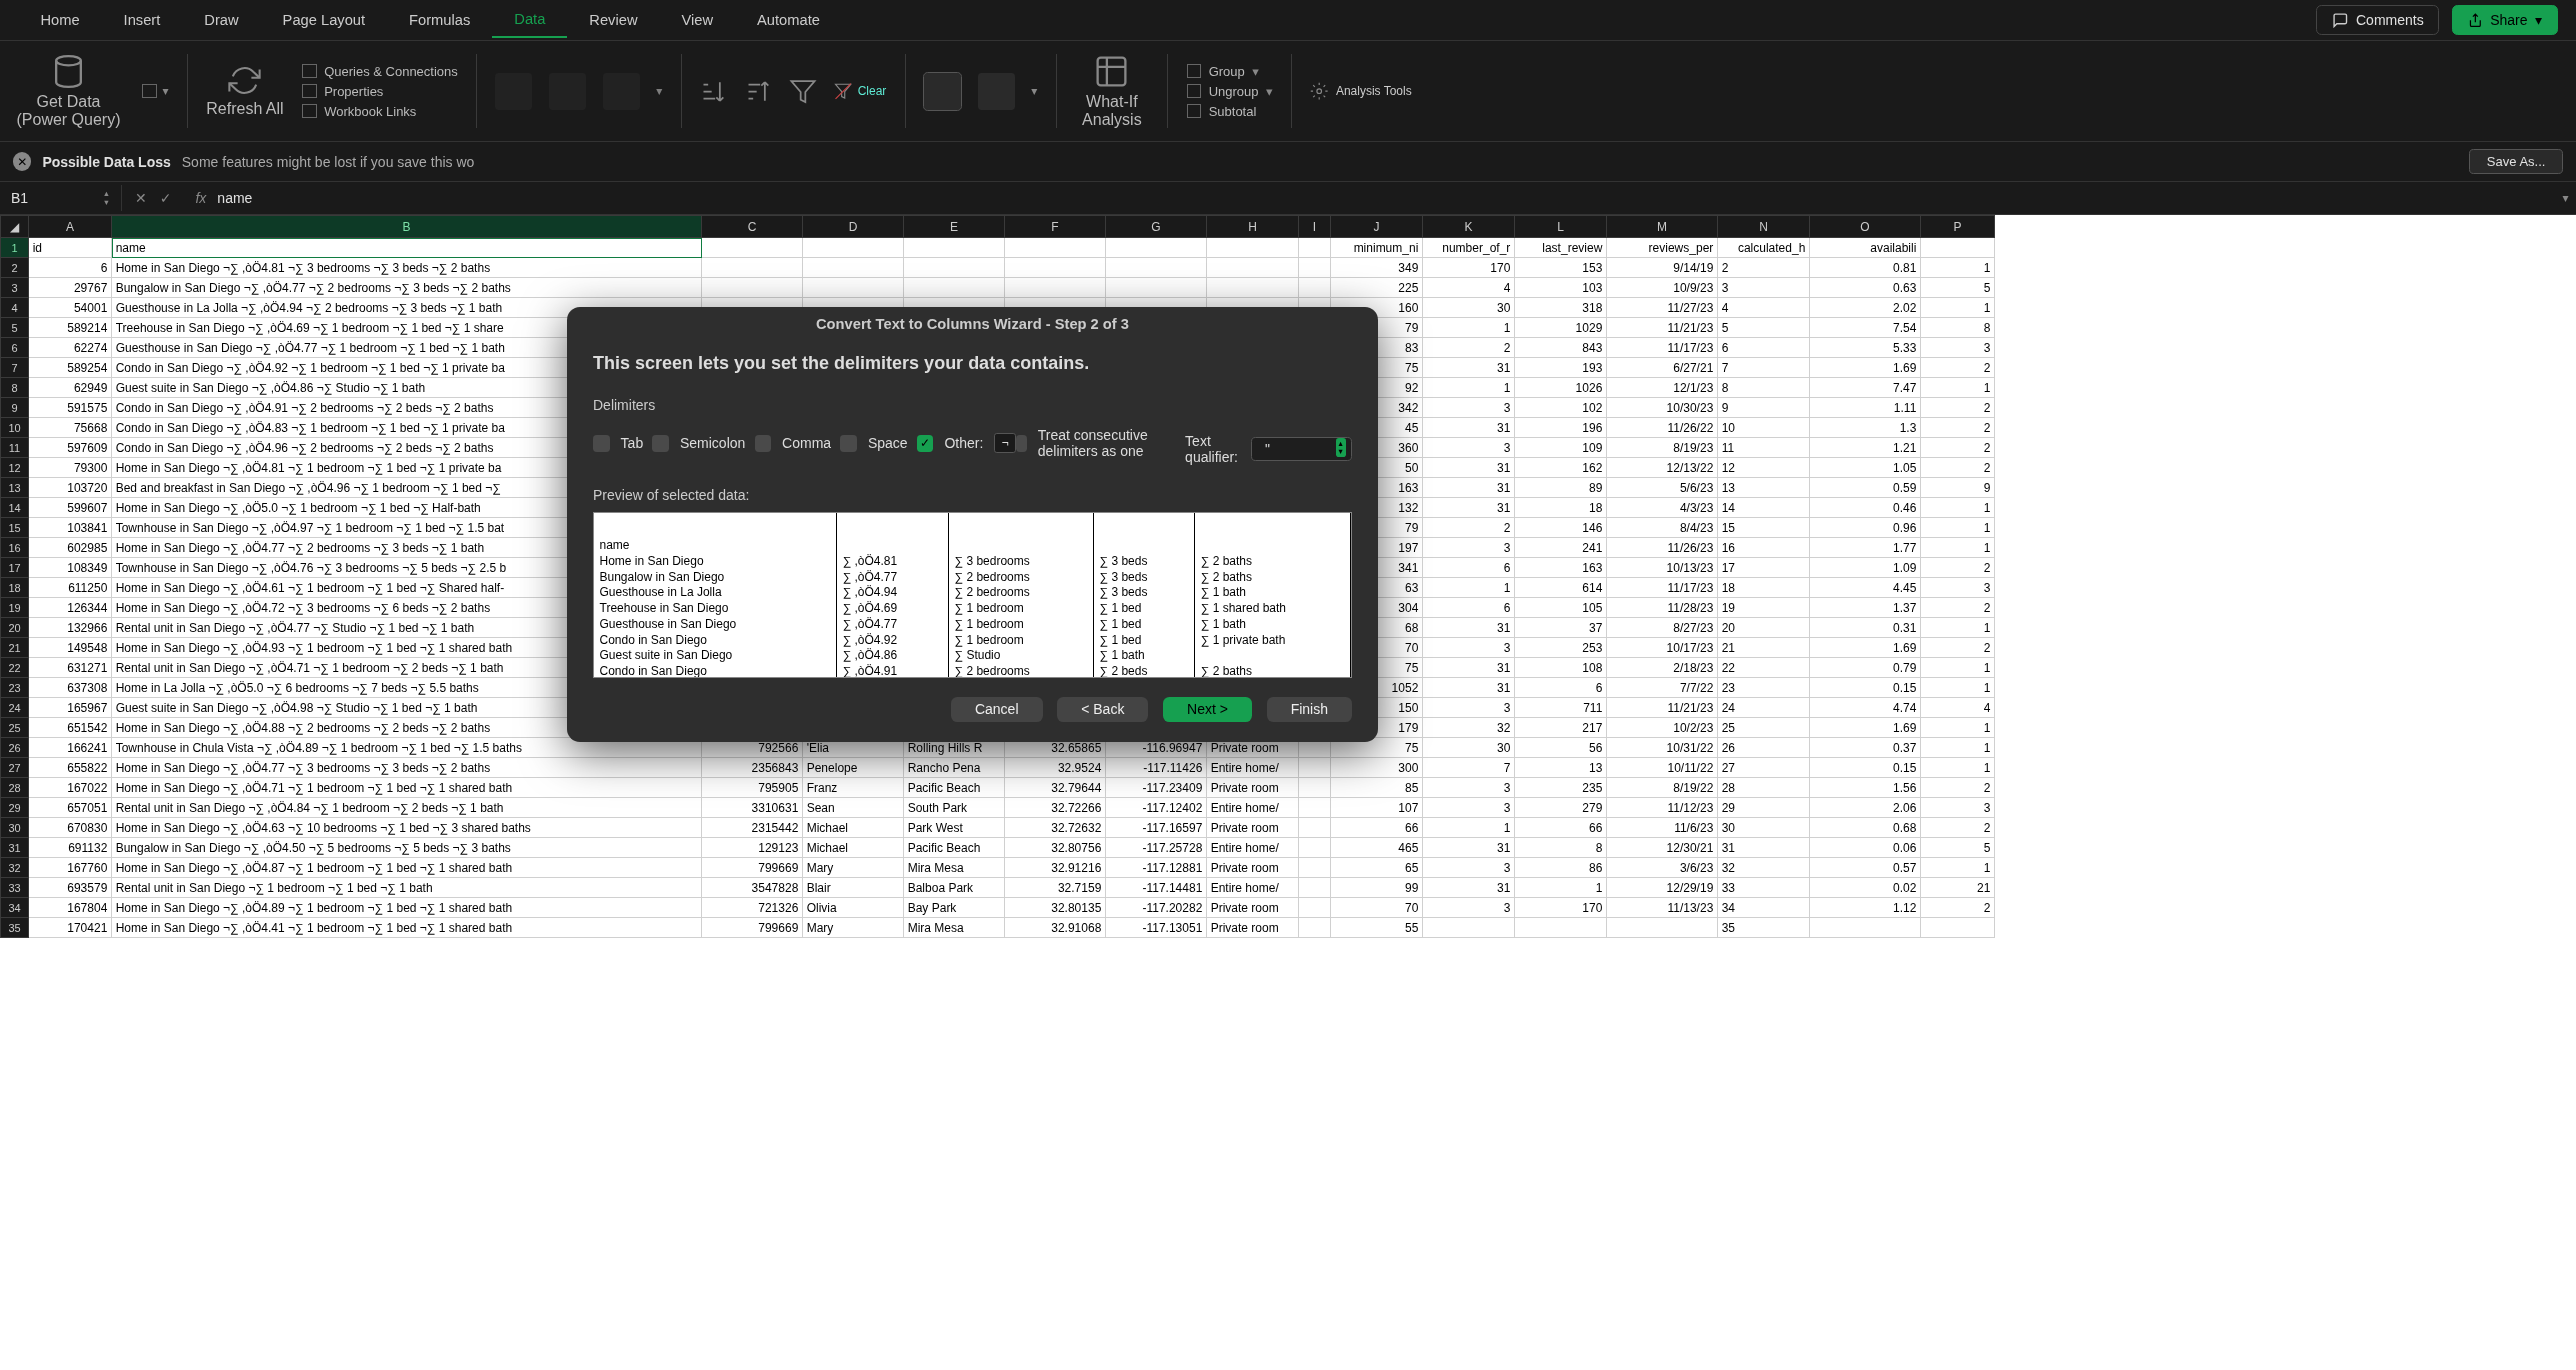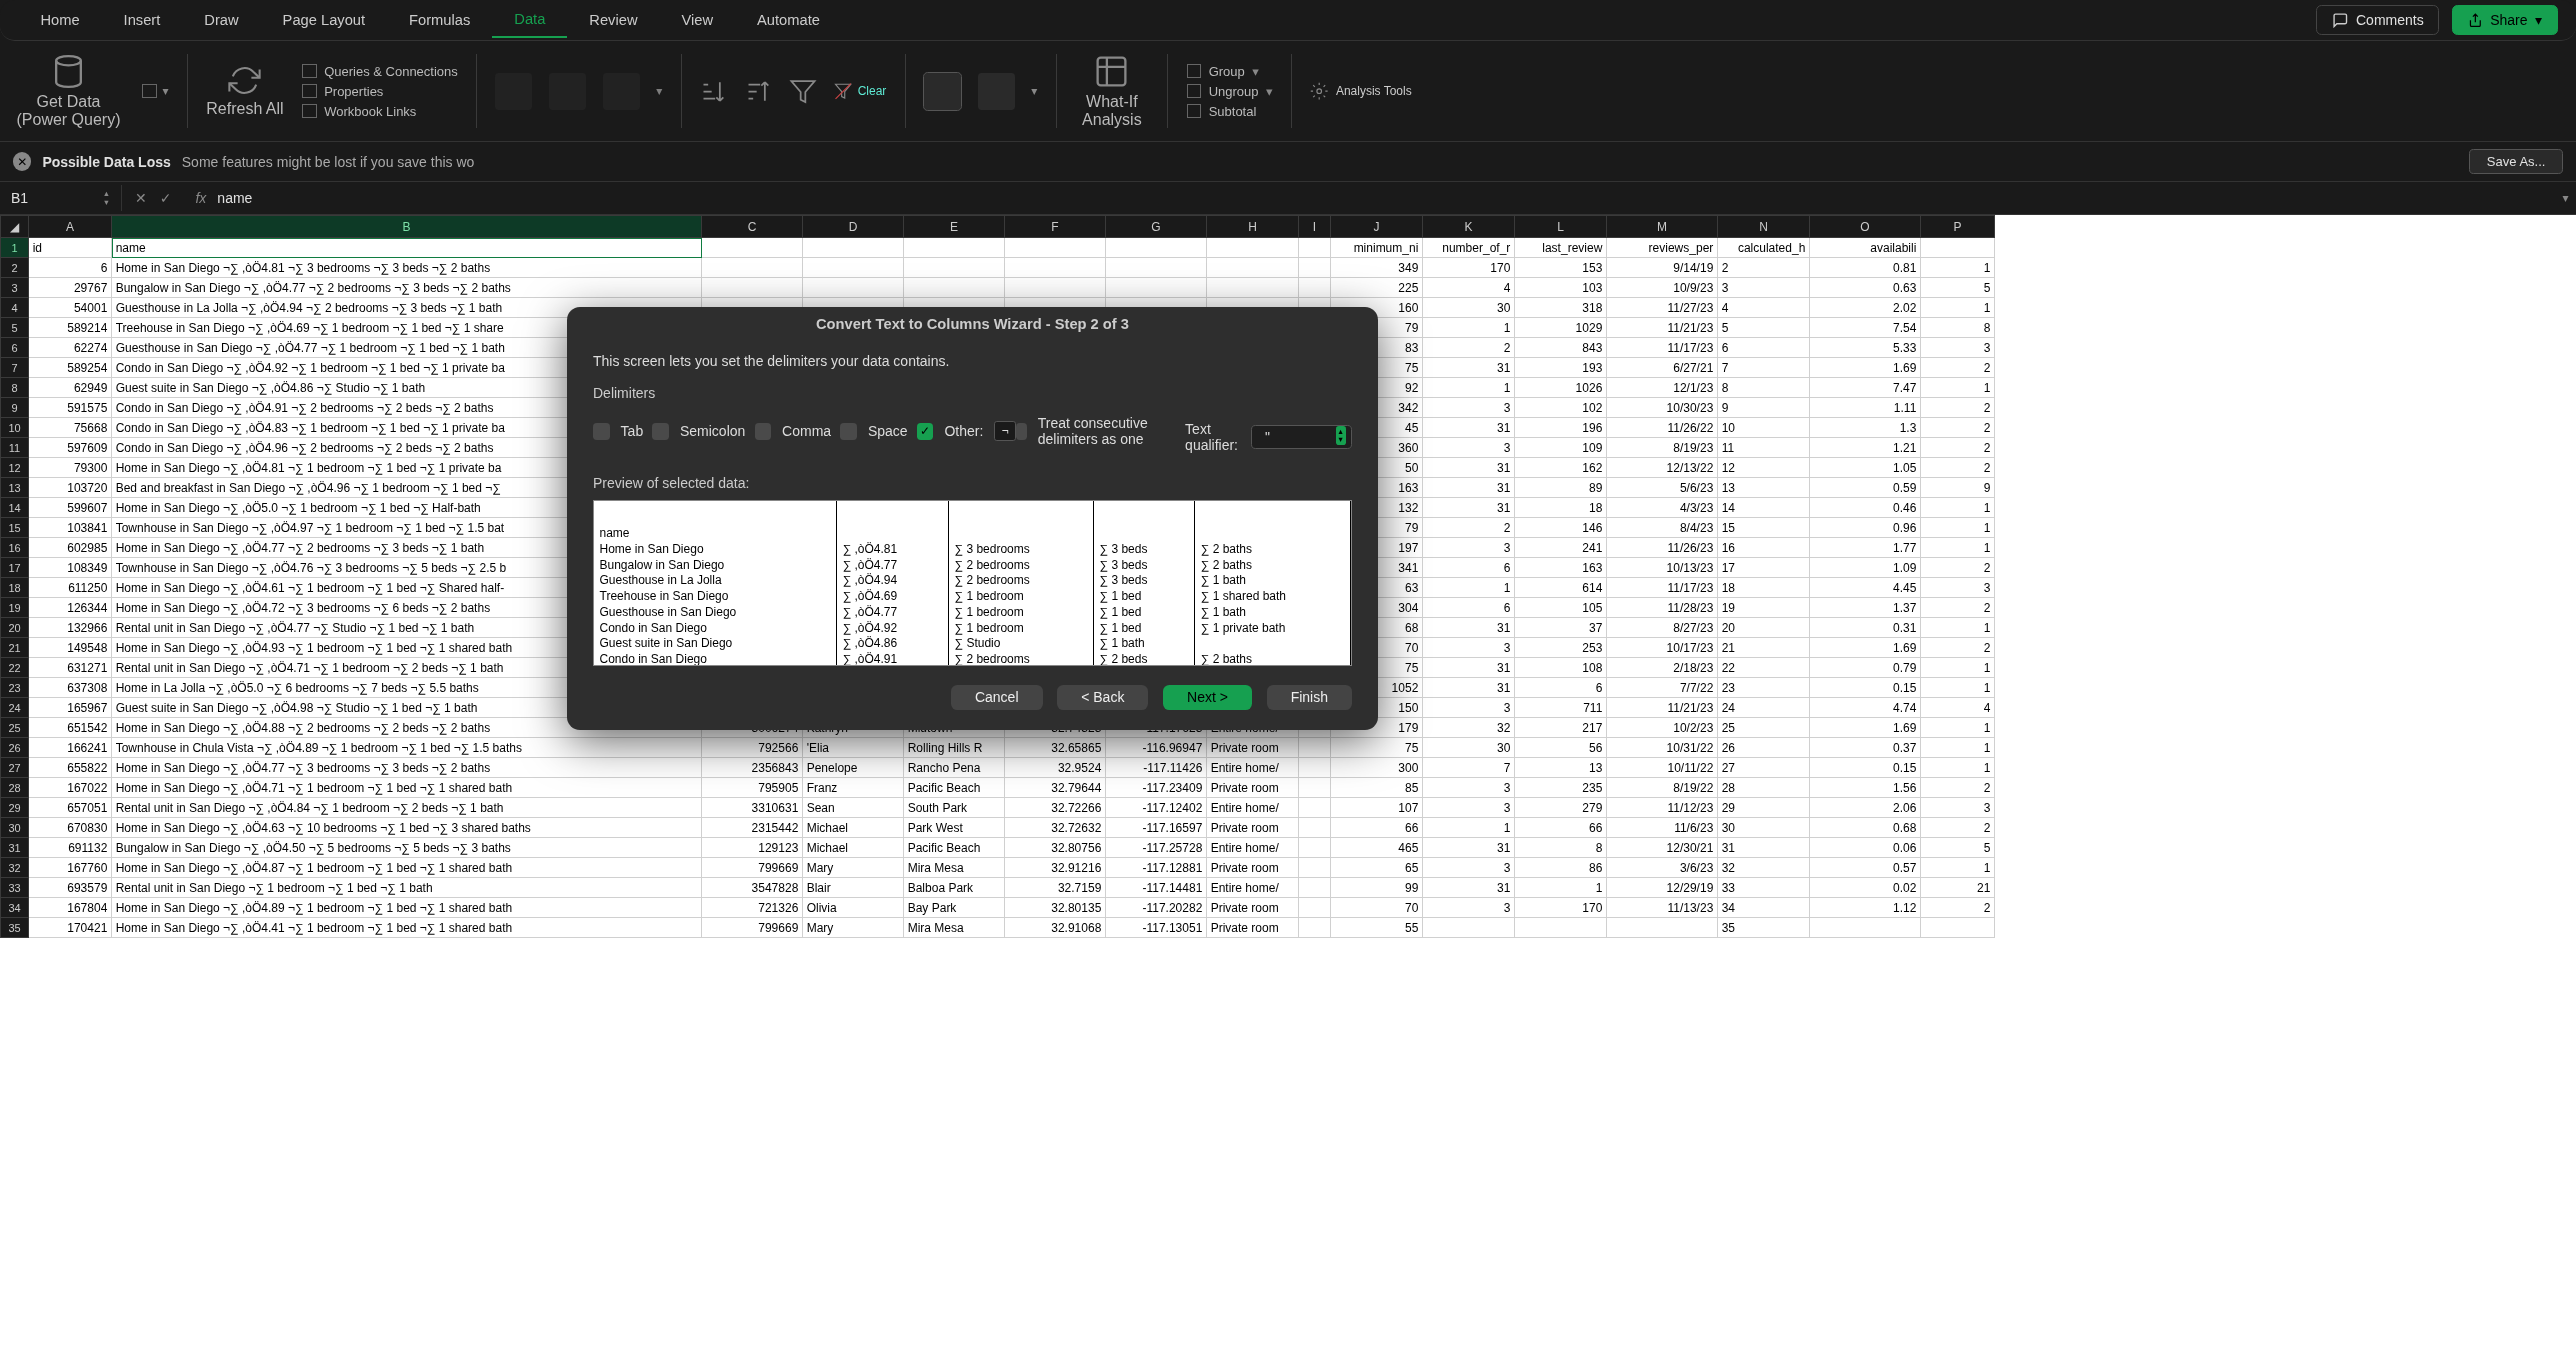--- a/index.html
+++ b/index.html
@@ -1,19 +1,19 @@
 <!DOCTYPE html>
 <html style="font-size:14.7px"><head>
 <meta charset="utf-8">
 <style>
 * { margin: 0; padding: 0; box-sizing: border-box; font-family: -apple-system, BlinkMacSystemFont, "Segoe UI", sans-serif; }
 body { background: #1a1a1a; color: #e0e0e0; font-size: 12px; overflow: hidden; width: 2576px; height: 1371px; transform-origin: top left; }
 
 
-.ribbon-tabs { display: flex; align-items: center; background: #1a1a1a; height: 41px; padding: 0 18.4px; border-bottom: 0.9px solid #333; border-radius: 15px; }
+.ribbon-tabs { display: flex; align-items: center; background: #1a1a1a; height: 41px; padding: 0 18.4px; border-bottom: 0.9px solid #333; }
 .ribbon-tab { padding: 9.2px 22px; color: #ccc; cursor: pointer; font-size: 14.7px; }
 .ribbon-tab.active { color: #16a050; border-bottom: 2.8px solid #16a050; }
 .ribbon-right { margin-left: auto; display: flex; gap: 13px; }
 .ribbon-btn { display: flex; align-items: center; gap: 7.4px; padding: 5.5px 14.7px; border: 0.9px solid #444; border-radius: 5.5px; color: #e0e0e0; font-size: 14px; }
 .ribbon-btn.share { background: #16a050; border-color: #16a050; color: #000; }
 
 .ribbon-content { display: flex; align-items: center; background: #1a1a1a; height: 101px; padding: 3.7px 13px; gap: 18.4px; border-bottom: 0.9px solid #333; }
 .rgroup { display: flex; flex-direction: column; align-items: center; justify-content: center; color: #bbb; font-size: 16px; gap: 3.7px; }
 .vsep { width: 0.9px; height: 74px; background: #3a3a3a; }
 .rlinks { display: flex; flex-direction: column; gap: 5px; font-size: 13px; color: #bbb; }
@@ -48,21 +48,21 @@
 .col-a{width:83px}.col-b{width:590px}.col-c{width:101px}.col-d{width:101px}.col-e{width:101px}.col-f{width:101px}.col-g{width:101px}.col-h{width:92px}.col-i{width:32px}.col-j{width:92px}.col-k{width:92px}.col-l{width:92px}.col-m{width:111px}.col-n{width:92px}.col-o{width:111px}.col-p{width:74px}
 td.num{text-align:right}
 tr.selrow td.selcell { outline:1.8px solid #107c41; outline-offset:-1.8px; }
 td.colb { border-right:1.8px solid #107c41; }
 
 
 .overlay { position:absolute; inset:0; }
 .dialog { position:absolute; top:92px; left:567px; width:811px; background:#2e2e2e; border-radius:13px; box-shadow:0 11px 46px rgba(0,0,0,.6); color:#ddd; font-size:14px; }
 .dialog .titlebar { text-align:center; padding:9.2px 0 13px; font-weight:600; font-size:14.7px; color:#ccc; }
 .dialog .body { padding: 7.4px 26px 18.4px; }
-.dialog .desc { font-weight:400; font-size:14px; margin-bottom:16px; }
+.dialog .desc { font-weight:700; font-size:18px; margin-bottom:23px; }
 .dialog .section-label { font-size:14px; color:#ccc; margin-bottom:9.2px; }
 .delim-row { display:flex; justify-content:space-between; }
 .delim-col { display:flex; flex-direction:row; gap:9.2px; }
 .cb { display:flex; align-items:center; gap:11px; }
 .cb .box { width:16.6px; height:16.6px; border-radius:3.7px; background:#4a4a4a; display:flex; align-items:center; justify-content:center; }
 .cb .box.checked { background:#16a050; color:#000; font-size:12px; }
 .cb .otherinput { width:22px; height:20px; background:#1a1a1a; border:0.9px solid #555; border-radius:2.8px; text-align:center; font-size:12px; color:#ddd; }
 .qual-row { display:flex; align-items:center; gap:13px; margin-top:11px; }
 .qual-select { background:#1e1e1e; border:0.9px solid #555; border-radius:4.6px; padding:2.8px 26px 2.8px 13px; position:relative; min-width:101px; }
 .qual-select::after { content:"▴\A▾"; white-space:pre; position:absolute; right:5.5px; top:0; font-size:8.3px; background:#16a050; color:#000; padding:0.9px 2.8px; border-radius:2.8px; line-height:1; }

